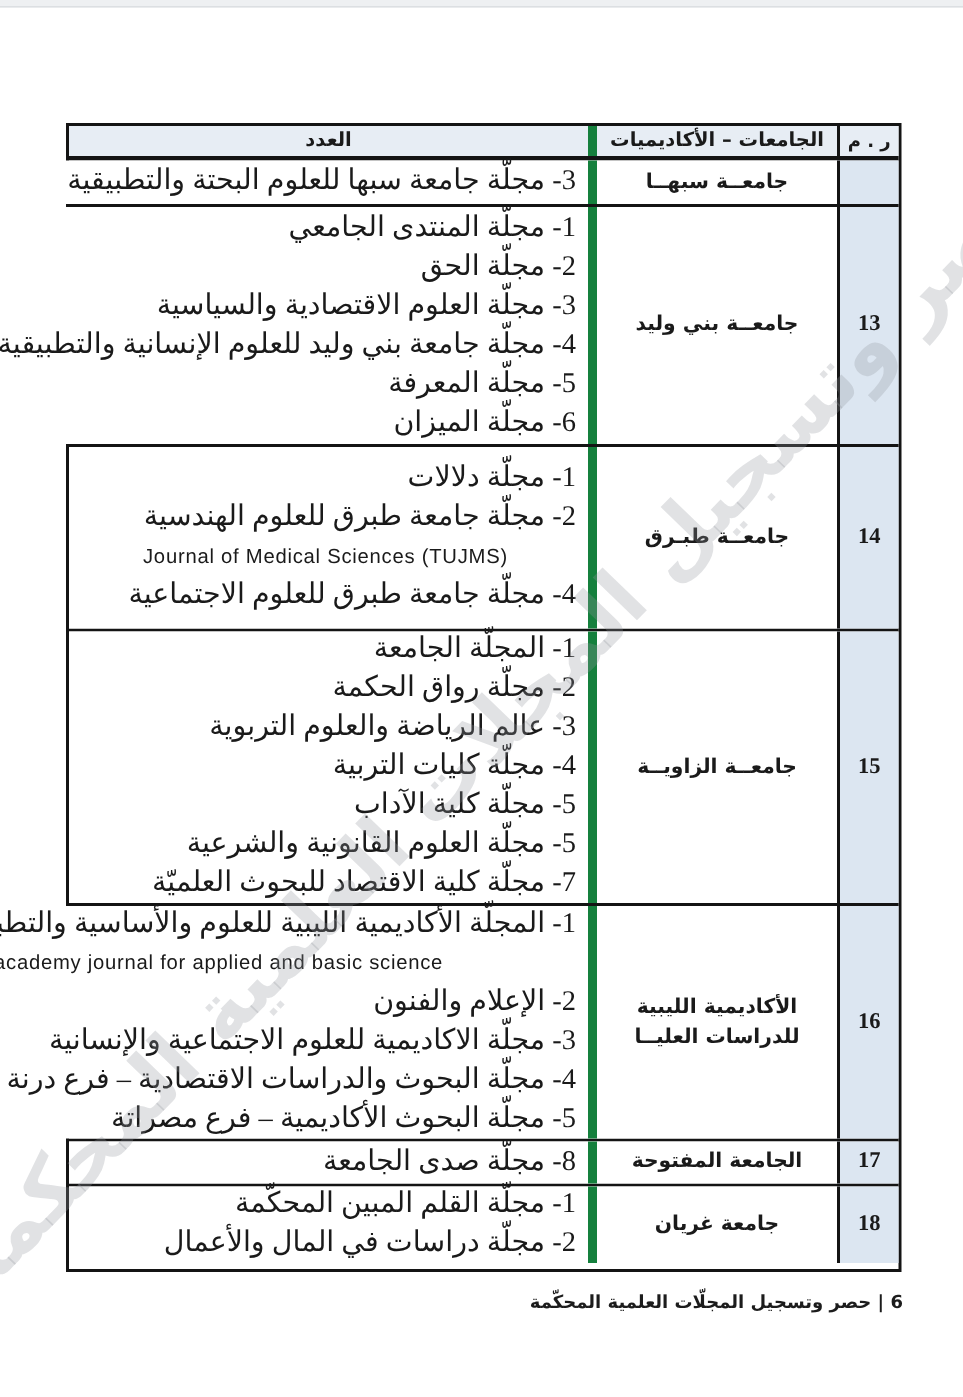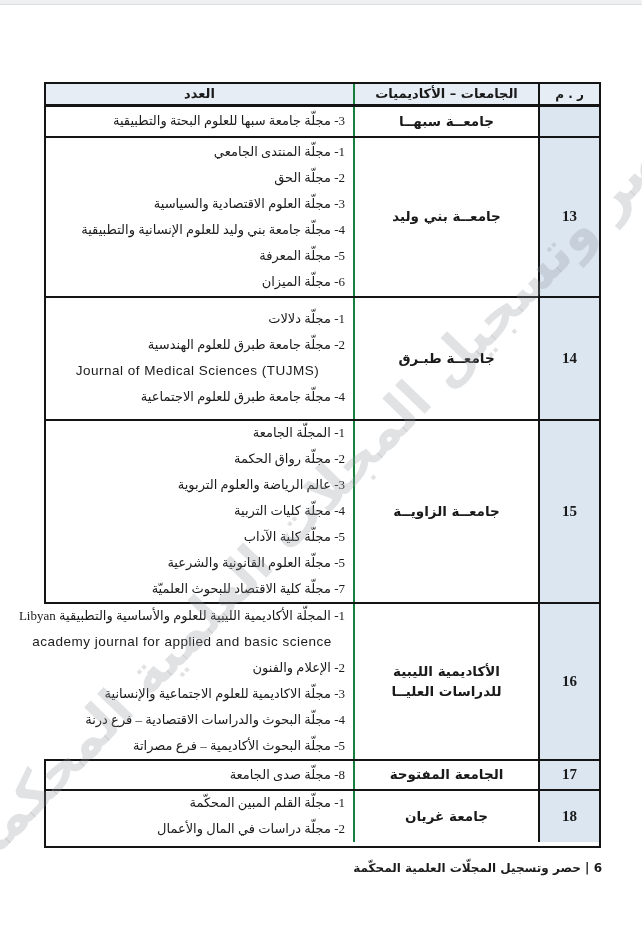--- a/index.html
+++ b/index.html
@@ -28,42 +28,42 @@
     position:absolute; left:44px; top:82px; width:557px; height:766px;
     border:2px solid #141414;
     display:flex; flex-direction:column;
     direction:rtl; z-index:2; background:#ffffff;
   }
   .t-row { display:flex; flex-direction:row; width:100%; flex:none; }
   .t-row.bordered { border-bottom:2px solid #141414; }
   .t-row.header-row { border-bottom:3px solid #141414; }
   .cell { height:100%; }
   .cell-num {
-    width:61px; flex:none; border-left:2px solid #141414;
+    width:41px; flex:none; border-left:2px solid #141414;
     background:var(--num-bg,#dce6f1);
     display:flex; align-items:center; justify-content:center;
     font-weight:bold; font-size:15px;
   }
   .cell-univ {
-    width:185px; flex:none; border-left:2px solid #15803d;
+    width:166px; flex:none; border-left:6px solid #15803d;
     display:flex; align-items:center; justify-content:center;
     text-align:center;
     font-family:"DejaVu Sans",sans-serif;
     font-weight:bold; font-size:13.5px; line-height:1.5;
     padding:2px 10px;
     background:#ffffff;
   }
   .cell-journals {
     flex:1 1 auto;
     display:flex; flex-direction:column; justify-content:center;
     padding:2px 8px 2px 4px;
     background:#ffffff;
   }
   .journal-line {
-    font-size:13px; line-height:26px;
+    font-size:19px; line-height:26px;
     text-align:right; direction:rtl;
     white-space:nowrap;
   }
   .journal-line.en {
     direction:ltr; text-align:center;
     font-family:"Liberation Sans","DejaVu Sans",sans-serif;
     font-size:13.5px; letter-spacing:0.5px;
   }
   .header-row .cell-num,
   .header-row .cell-univ,

